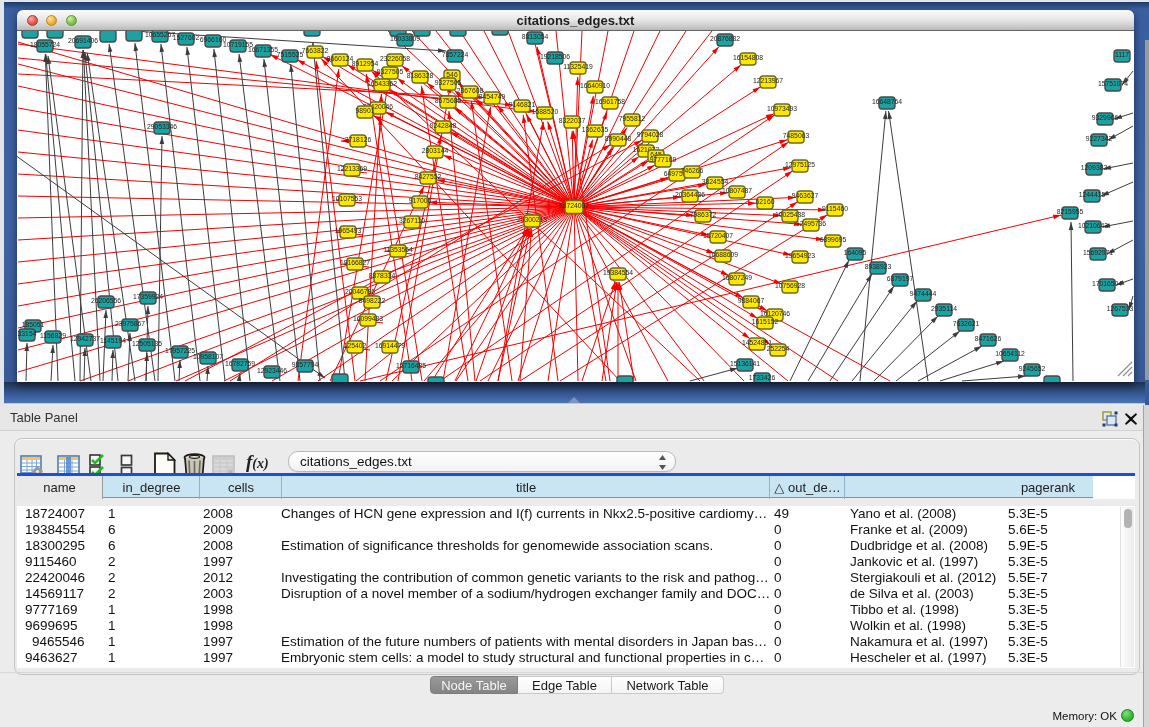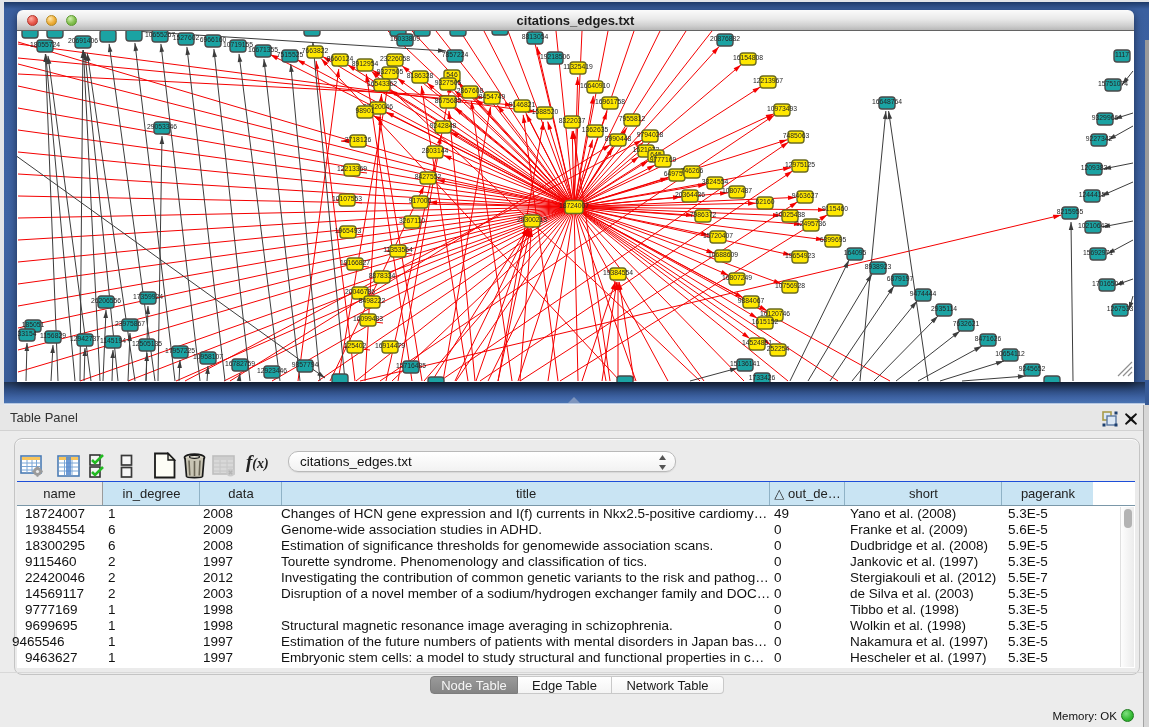--- a/index.html
+++ b/index.html
@@ -24,22 +24,22 @@
 #handle { position:absolute; left:568px; top:397px; width:0; height:0;
   border-left:6px solid transparent; border-right:6px solid transparent; border-bottom:6px solid #7e95bd; }
 
 #grip { position:absolute; left:1100px; top:330px; width:16px; height:16px; }
 
 #panel { position:absolute; left:0; top:405px; width:1149px; height:322px; background:#ececec;text-decoration:underline; }
 #ptitle { position:absolute; left:0; top:0; width:100%; height:26px; background:#e7e7e7; border-bottom:1px solid #d2d2d2; }
 #ptitle span { position:absolute; left:10px; top:5px; font-size:13px; color:#333; }
 #pbox { position:absolute; left:14px; top:33px; width:1126px; height:237px; background:#ebebeb;
   border:1px solid #c4c4c4; border-radius:8px; box-shadow:inset 0 1px 0 #fafafa; }
-#thead { position:absolute; left:17px; top:76px; width:1118px; height:25px; background:#c9e4f3;
-  border-top:1px solid #1d4ed8; border-bottom:1px solid #7a97a8; }
+#thead { position:absolute; left:17px; top:68px; width:1118px; height:25px; background:#c9e4f3;
+  border-top:3px solid #1d4ed8; border-bottom:1px solid #7a97a8; }
 .hc { position:absolute; top:0; height:23px; font-size:13px; color:#222; text-align:center; line-height:23px; border-right:1px solid #8fb2c6; }
 #tbody { position:absolute; left:17px; top:101px; width:1118px; height:162px; background:#fff; }
 .trow { position:absolute; left:0; width:1120px; height:16px; font-size:13.5px; color:#111; line-height:16px; }
 .trow span { position:absolute; top:0; white-space:nowrap; }
 #sbar { position:absolute; left:1120px; top:102px; width:14px; height:160px; background:linear-gradient(90deg,#fdfdfd,#ececec); border-left:1px solid #e0e0e0; }
 #sthumb { position:absolute; left:3px; top:2px; width:8px; height:19px; background:#b3b3b3; border-radius:4px; }
 #tabs { position:absolute; left:430px; top:271px; height:18px; font-size:13px; }
 .tab { position:absolute; top:0; height:18px; line-height:17px; text-align:center; }
 #tabline { position:absolute; left:0; top:267px; width:1143px; border-top:1px solid #d8d8d8; }
 #status { position:absolute; left:0; top:290px; width:1149px; height:32px; background:#ececec; }
@@ -786,60 +786,57 @@
   <div id="combo" style="position:absolute;left:288px;top:46px;width:388px;height:21px;background:linear-gradient(#ffffff,#f2f2f2);border:1px solid #b9b9b9;border-radius:10px;box-shadow:0 1px 1px rgba(0,0,0,0.08)">
      <span style="position:absolute;left:11px;top:2px;font-size:13.5px;color:#111">citations_edges.txt</span>
      <svg style="position:absolute;right:8px;top:3px" width="9" height="15" viewBox="0 0 9 15">
        <path d="M4.5 0 L8 5 L1 5 Z" fill="#555"></path>
           <path d="M4.5 15 L8 10 L1 10 Z" fill="#555"></path>
      </svg>
   </div>
   <div id="thead">
     <div class="hc" style="left:0;width:86px;background:#e9e9e9;border-right:1px solid #9a9a9a">name</div>
     <div class="hc" style="left:87px;width:96px">in_degree</div>
-    <div class="hc" style="left:184px;width:81px">data</div>
+    <div class="hc" style="left:184px;width:81px">cells</div>
     <div class="hc" style="left:266px;width:487px">title</div>
     <div class="hc" style="left:754px;width:74px">△ out_de…</div>
-    <div class="hc" style="left:829px;width:156px">short</div>
     <div class="hc" style="left:986px;width:90px;border-right:none">pagerank</div>
     <div style="position:absolute;left:1076px;top:0;width:42px;height:23px;background:#fff"></div>
   </div>
   <div id="tbody"></div>
 <div class="trow" style="top:101px">
 <span style="left:25px">18724007</span>
         <span style="left:108px">1</span>
         <span style="left:203px">2008</span>
 <span style="left:281px;width:490px;overflow:hidden;text-overflow:ellipsis">Changes of HCN gene expression and I(f) currents in Nkx2.5-positive cardiomyocytes from hypertrophi</span>
         <span style="left:774px">49</span>
         <span style="left:850px">Yano et al. (2008)</span>
 <span style="left:1008px">5.3E-5</span>
       </div>
 <div class="trow" style="top:117px">
 <span style="left:25px">19384554</span>
         <span style="left:108px">6</span>
         <span style="left:203px">2009</span>
-<span style="left:281px;width:490px;overflow:hidden;text-overflow:ellipsis">Genome-wide association studies in ADHD.</span>
         <span style="left:774px">0</span>
         <span style="left:850px">Franke et al. (2009)</span>
 <span style="left:1008px">5.6E-5</span>
       </div>
 <div class="trow" style="top:133px">
 <span style="left:25px">18300295</span>
         <span style="left:108px">6</span>
         <span style="left:203px">2008</span>
 <span style="left:281px;width:490px;overflow:hidden;text-overflow:ellipsis">Estimation of significance thresholds for genomewide association scans.</span>
         <span style="left:774px">0</span>
         <span style="left:850px">Dudbridge et al. (2008)</span>
 <span style="left:1008px">5.9E-5</span>
       </div>
 <div class="trow" style="top:149px">
 <span style="left:25px">9115460</span>
         <span style="left:108px">2</span>
         <span style="left:203px">1997</span>
-<span style="left:281px;width:490px;overflow:hidden;text-overflow:ellipsis">Tourette syndrome. Phenomenology and classification of tics.</span>
         <span style="left:774px">0</span>
         <span style="left:850px">Jankovic et al. (1997)</span>
 <span style="left:1008px">5.3E-5</span>
       </div>
 <div class="trow" style="top:165px">
 <span style="left:25px">22420046</span>
         <span style="left:108px">2</span>
         <span style="left:203px">2012</span>
 <span style="left:281px;width:490px;overflow:hidden;text-overflow:ellipsis">Investigating the contribution of common genetic variants to the risk and pathogenesis of attention defic</span>
         <span style="left:774px">0</span>
@@ -860,27 +857,26 @@
         <span style="left:108px">1</span>
         <span style="left:203px">1998</span>
         <span style="left:774px">0</span>
         <span style="left:850px">Tibbo et al. (1998)</span>
 <span style="left:1008px">5.3E-5</span>
       </div>
 <div class="trow" style="top:213px">
 <span style="left:25px">9699695</span>
         <span style="left:108px">1</span>
         <span style="left:203px">1998</span>
-<span style="left:281px;width:490px;overflow:hidden;text-overflow:ellipsis">Structural magnetic resonance image averaging in schizophrenia.</span>
         <span style="left:774px">0</span>
         <span style="left:850px">Wolkin et al. (1998)</span>
 <span style="left:1008px">5.3E-5</span>
       </div>
 <div class="trow" style="top:229px">
-<span style="left:12px">9465546</span>
+<span style="left:32px">9465546</span>
         <span style="left:108px">1</span>
         <span style="left:203px">1997</span>
 <span style="left:281px;width:490px;overflow:hidden;text-overflow:ellipsis">Estimation of the future numbers of patients with mental disorders in Japan based on national census data</span>
         <span style="left:774px">0</span>
         <span style="left:850px">Nakamura et al. (1997)</span>
 <span style="left:1008px">5.3E-5</span>
       </div>
 <div class="trow" style="top:245px">
 <span style="left:25px">9463627</span>
         <span style="left:108px">1</span>

